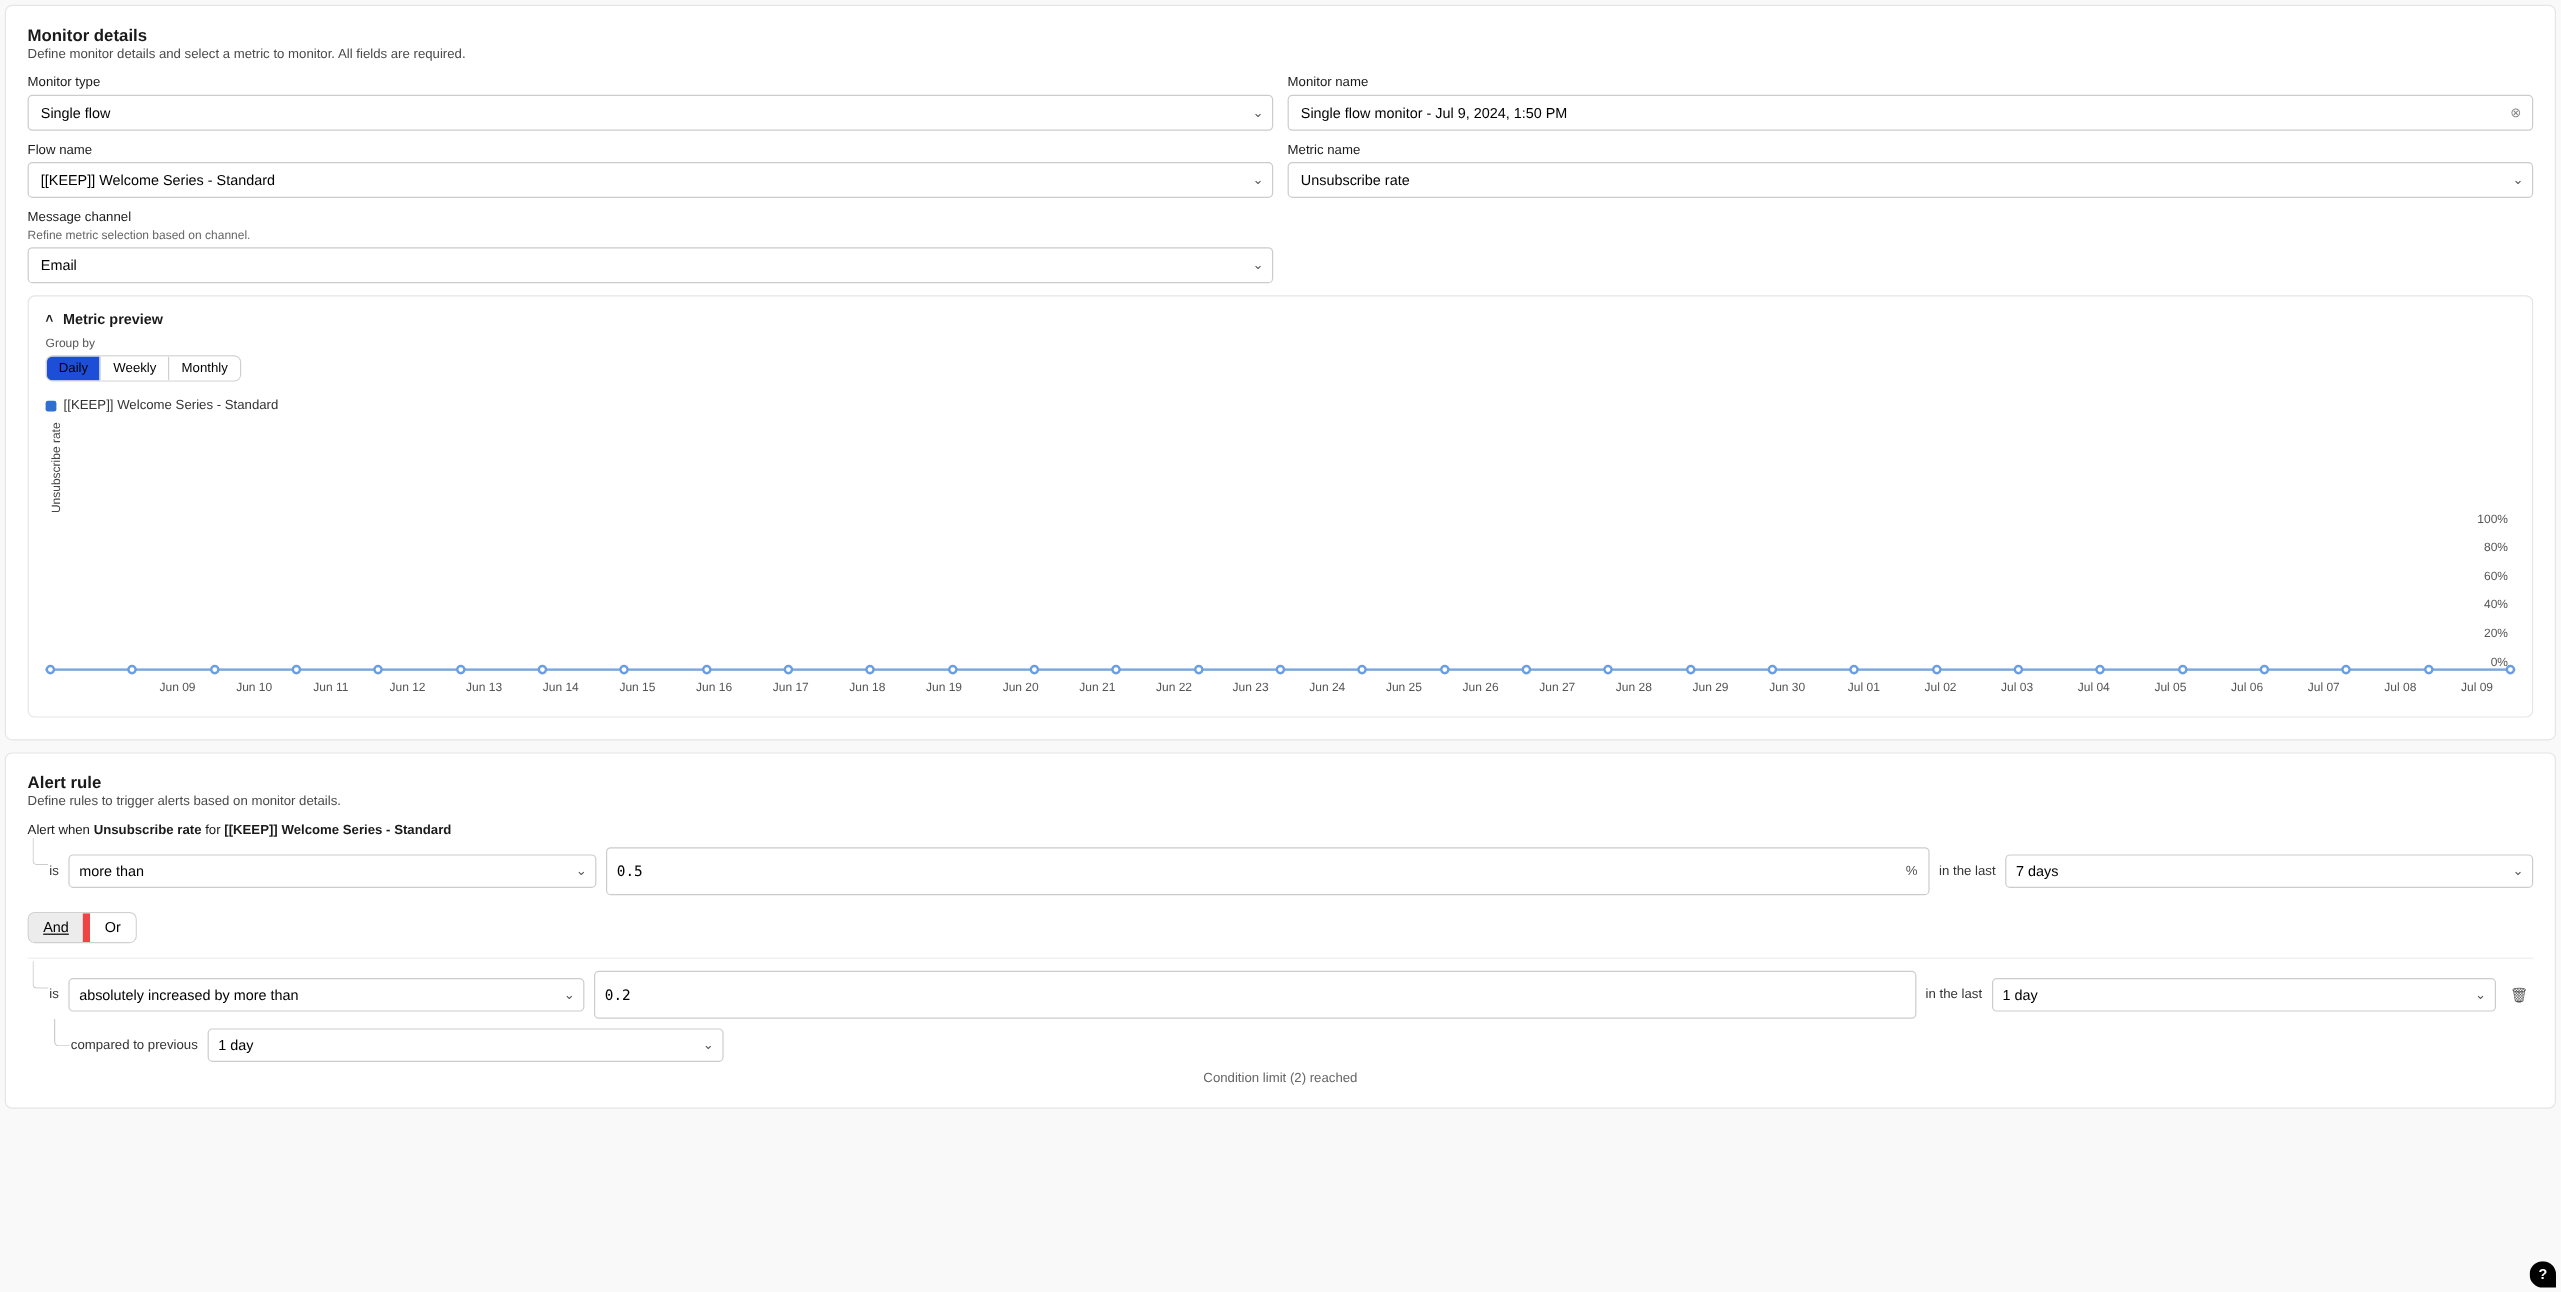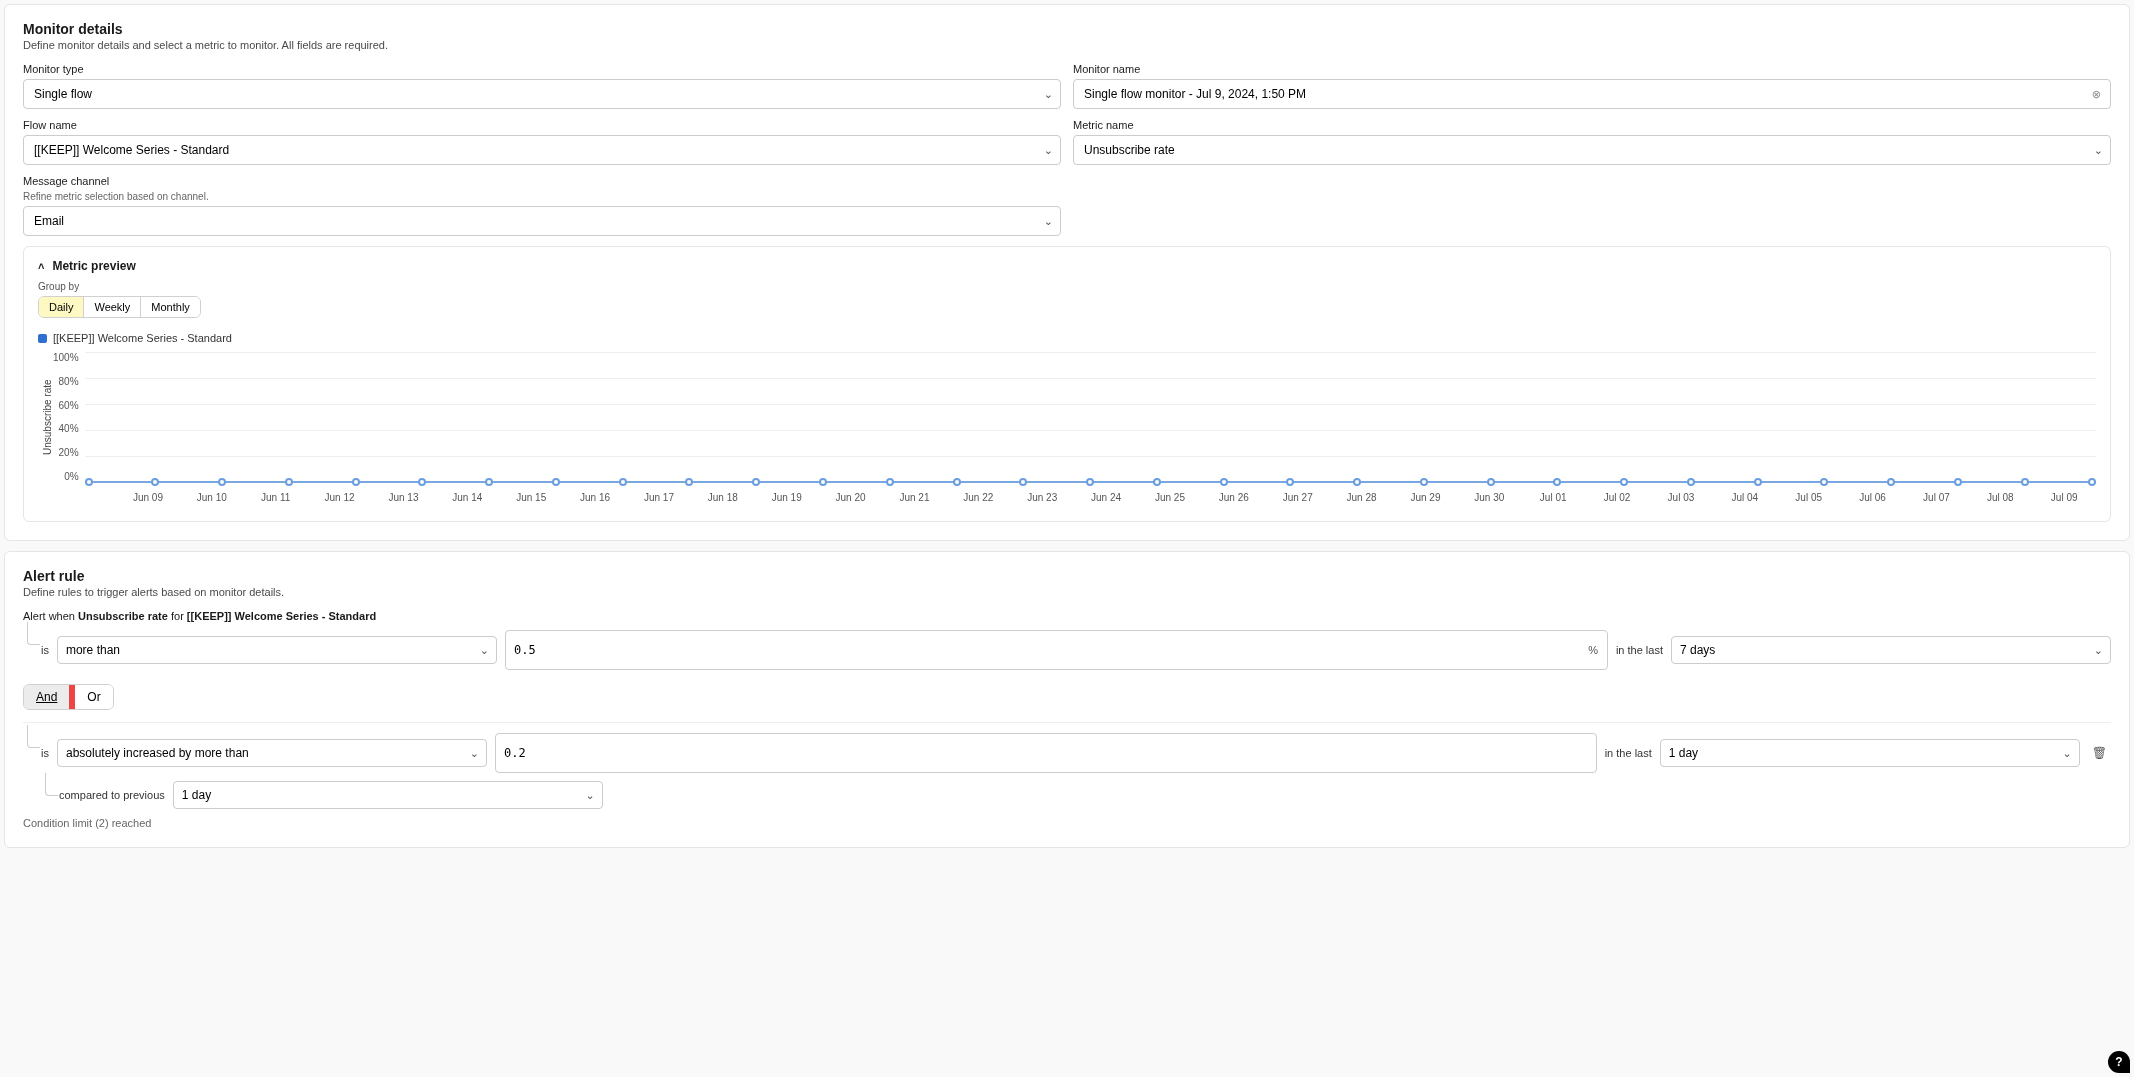--- a/index.html
+++ b/index.html
@@ -21,25 +21,25 @@
     position: absolute; right: 8px; top: 50%; transform: translateY(-50%);
     color: #555; pointer-events: none; font-size: 11px;
   }
   .clear-icn { pointer-events: auto; cursor: pointer; right: 10px; color: #888; }
   .preview-box { border: 1px solid #e5e5e5; border-radius: 6px; padding: 12px 14px 18px 14px; margin-top: 6px; }
   .preview-header { display: flex; align-items: center; gap: 8px; font-size: 12px; font-weight: 600; margin-bottom: 8px; cursor: pointer; }
   .preview-header .chev-up { font-size: 11px; }
   .groupby-label { font-size: 10px; color: #555; margin-bottom: 4px; }
   .seg { display: inline-flex; border: 1px solid #d0d0d0; border-radius: 6px; overflow: hidden; margin-bottom: 14px; }
   .seg button { border: none; background: #fff; padding: 4px 10px; font-size: 11px; cursor: pointer; }
-  .seg button.active { background: #fef9c3; }
+  .seg button.active { background: #1d4ed8; }
   .seg button + button { border-left: 1px solid #d0d0d0; }
   .legend { display: flex; align-items: center; gap: 6px; font-size: 11px; color: #333; margin-bottom: 8px; }
   .legend .sw { width: 9px; height: 9px; background: #2f6fd0; border-radius: 2px; }
-  .chart-wrap { display: flex; align-items: stretch; }
+  .chart-wrap { display: flex; align-items: stretch; flex-direction: column; }
   .y-axis-title { writing-mode: vertical-rl; transform: rotate(180deg); font-size: 10px; color: #444; text-align: center; padding-right: 4px; }
   .y-ticks { display: flex; flex-direction: column; justify-content: space-between; font-size: 10px; color: #555; text-align: right; padding-right: 6px; height: 130px; }
   .plot { position: relative; flex: 1; height: 130px; }
   .grid-line { position: absolute; left: 0; right: 0; height: 1px; background: #eee; }
   .data-line { position: absolute; left: 0; right: 0; height: 2px; background: #7aa7e0; }
   .points { position: absolute; left: 0; right: 0; display: flex; justify-content: space-between; }
   .pt { width: 8px; height: 8px; border: 2px solid #6b9ee0; border-radius: 50%; background: #fff; transform: translateY(-3px); }
   .x-ticks { display: flex; justify-content: space-between; font-size: 10px; color: #555; margin-top: 10px; margin-left: 78px; }
   .x-ticks span { flex: 1; text-align: center; white-space: nowrap; }
 
@@ -54,21 +54,21 @@
   .sel-wrap .chev { right: 8px; }
   .num-input { height: 40px; border: 1px solid #ccc; border-radius: 4px; padding: 0 24px 0 8px; font-size: 12px; font-family: ui-monospace, Menlo, monospace; }
   .num-wrap { position: relative; flex: 1; }
   .num-wrap .unit { position: absolute; right: 10px; top: 50%; transform: translateY(-50%); font-size: 11px; color: #555; }
   .andor { display: inline-flex; border: 1px solid #d0d0d0; border-radius: 6px; overflow: hidden; margin: 6px 0 10px 0; }
   .andor button { border: none; background: #fff; padding: 5px 12px; font-size: 12px; cursor: pointer; }
   .andor button.active { background: #ececec; text-decoration: underline; }
   .andor button + button { border-left: 6px solid #ef4444; }
   .divider { border: none; border-top: 1px solid #eee; margin: 2px 0 10px 0; }
   .trash { color: #555; cursor: pointer; padding: 4px; }
-  .limit-note { font-size: 11px; color: #666; margin-top: 6px; }
+  .limit-note { font-size: 11px; color: #666; margin-top: 6px; text-align: center; }
   .help-badge { position: fixed; right: 4px; bottom: 4px; width: 22px; height: 22px; border-radius: 11px 11px 0 11px; background: #000; color: #fff; display: flex; align-items: center; justify-content: center; font-size: 12px; font-weight: 600; cursor: pointer; }
 </style>
 </head>
 <body>
 
 <div class="card">
   <div class="section-title">Monitor details</div>
   <div class="section-desc">Define monitor details and select a metric to monitor. All fields are required.</div>
 
   <div class="row">

